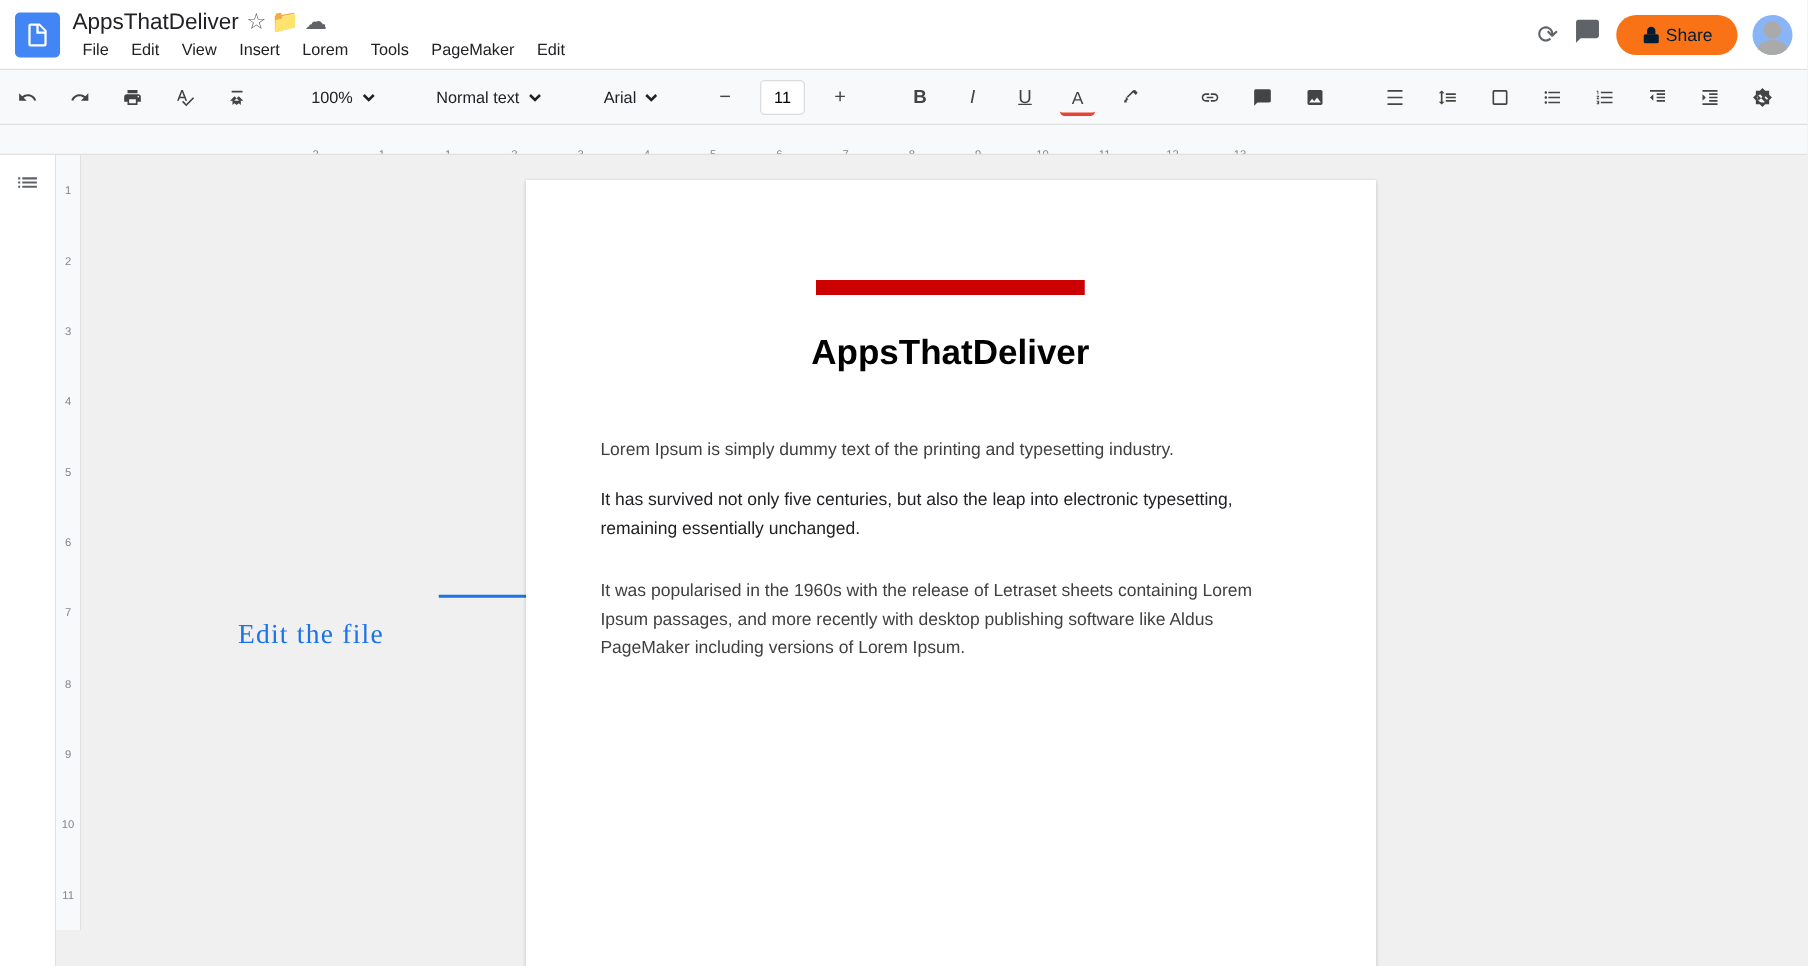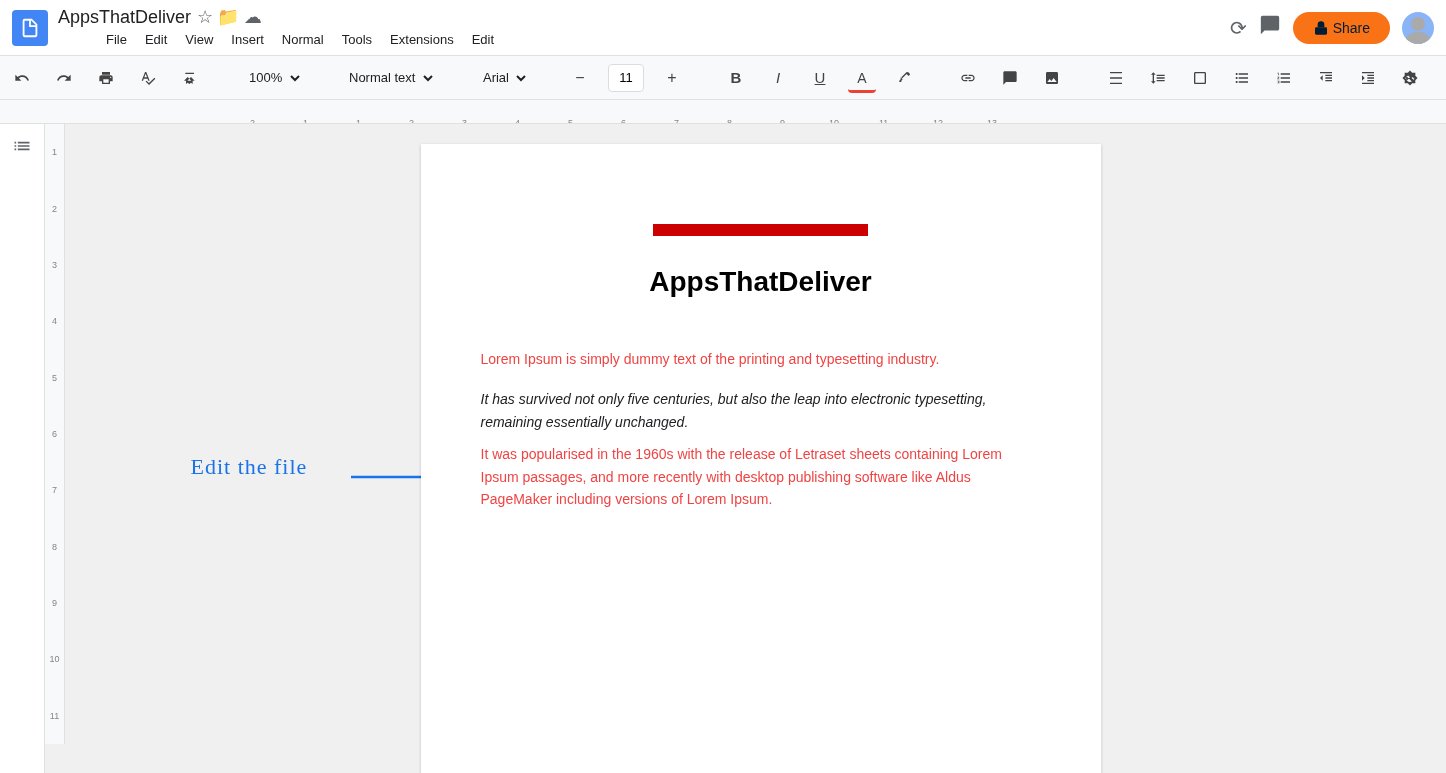--- a/index.html
+++ b/index.html
@@ -32,21 +32,20 @@
       align-items: center;
       gap: 6px;
     }
     .doc-title-text { cursor: pointer; }
     .title-icons { display: flex; gap: 4px; align-items: center; color: #5f6368; }
     .title-icon { cursor: pointer; font-size: 18px; color: #5f6368; }
     .menu-bar {
       display: flex;
       gap: 2px;
       margin-top: 2px;
-      margin-left: 40px;
     }
     .menu-item {
       font-size: 13px;
       color: #202124;
       padding: 2px 8px;
       border-radius: 4px;
       cursor: pointer;
     }
     .title-bar-right {
       display: flex;
@@ -195,30 +194,29 @@
       text-align: center;
       font-size: 28px;
       font-weight: bold;
       font-family: Arial, sans-serif;
       margin-bottom: 50px;
     }
     .page-para {
       font-size: 14px;
       line-height: 1.6;
       font-family: Arial, sans-serif;
-      color: #ef4444;
+      color: #404040;
       margin-bottom: 18px;
     }
     .page-para-italic {
       font-size: 14px;
       line-height: 1.6;
       font-family: Arial, sans-serif;
-      font-style: italic;
       color: #202124;
-      margin-bottom: 10px;
+      margin-bottom: 28px;
     }
     .underline-text { text-decoration: underline; text-decoration-color: #cc0000; }
   </style>
 </head>
 <body>
 
 <div class="title-bar">
   <div class="doc-icon">
     <svg viewBox="0 0 24 24" fill="white">
       <path d="M14 2H6a2 2 0 0 0-2 2v16a2 2 0 0 0 2 2h12a2 2 0 0 0 2-2V8l-6-6zm-1 1.5L18.5 9H13V3.5zM6 20V4h5v7h7v9H6z"></path>
@@ -231,23 +229,23 @@
         <span class="title-icon">☆</span>
         <span class="title-icon">📁</span>
         <span class="title-icon">☁</span>
       </div>
     </div>
     <div class="menu-bar">
       <span class="menu-item">File</span>
       <span class="menu-item">Edit</span>
       <span class="menu-item">View</span>
       <span class="menu-item">Insert</span>
-      <span class="menu-item">Normal</span>
+      <span class="menu-item">Lorem</span>
       <span class="menu-item">Tools</span>
-      <span class="menu-item">Extensions</span>
+      <span class="menu-item">PageMaker</span>
       <span class="menu-item">Edit</span>
     </div>
   </div>
   <div class="title-bar-right">
     <span class="history-icon">⟳</span>
     <span class="comment-icon">
       <svg width="22" height="22" viewBox="0 0 24 24" fill="#5f6368">
           <path d="M20 2H4c-1.1 0-2 .9-2 2v18l4-4h14c1.1 0 2-.9 2-2V4c0-1.1-.9-2-2-2z"></path>
         </svg>
     </span>
@@ -449,21 +447,21 @@
         <span>7</span>
         <span>8</span>
         <span>9</span>
         <span>10</span>
         <span>11</span>
     </div>
 
     <div style="position:relative; margin-left:30px;">
 
       <div style="position:absolute; left:-230px; top:310px; pointer-events:none;">
-        <div style="font-size:22px; color:#1a73e8; font-family:'Comic Sans MS', cursive; white-space:nowrap; letter-spacing:1px;">Edit the file</div>
+        <div style="font-size:22px; color:#1a73e8; font-family:'Comic Sans MS', cursive; white-space:nowrap; letter-spacing:1px;margin-top:40px;">Edit the file</div>
         <svg width="200" height="40" style="position:absolute; left:160px; top:8px;">
           <defs>
             <marker id="arrowhead" markerWidth="8" markerHeight="8" refX="6" refY="3" orient="auto">
               <polygon points="0 0, 8 3, 0 6" fill="#1a73e8"></polygon>
             </marker>
           </defs>
           <line x1="0" y1="15" x2="180" y2="15" stroke="#1a73e8" stroke-width="2.5" marker-end="url(#arrowhead)"></line>
         </svg>
       </div>
 

